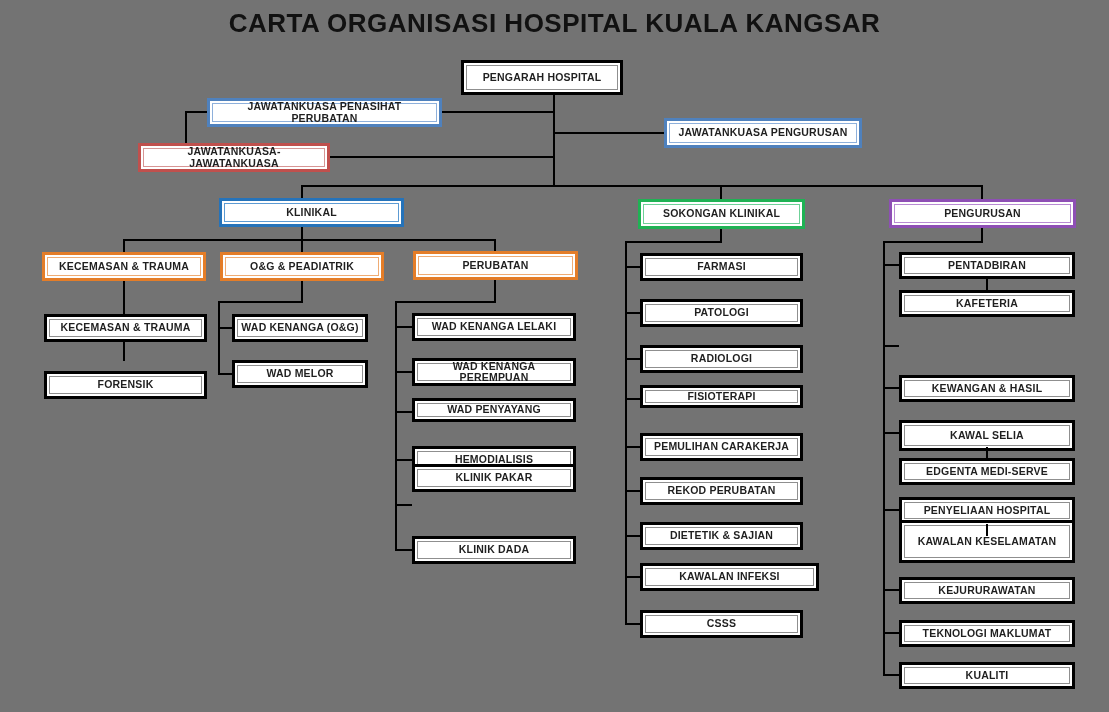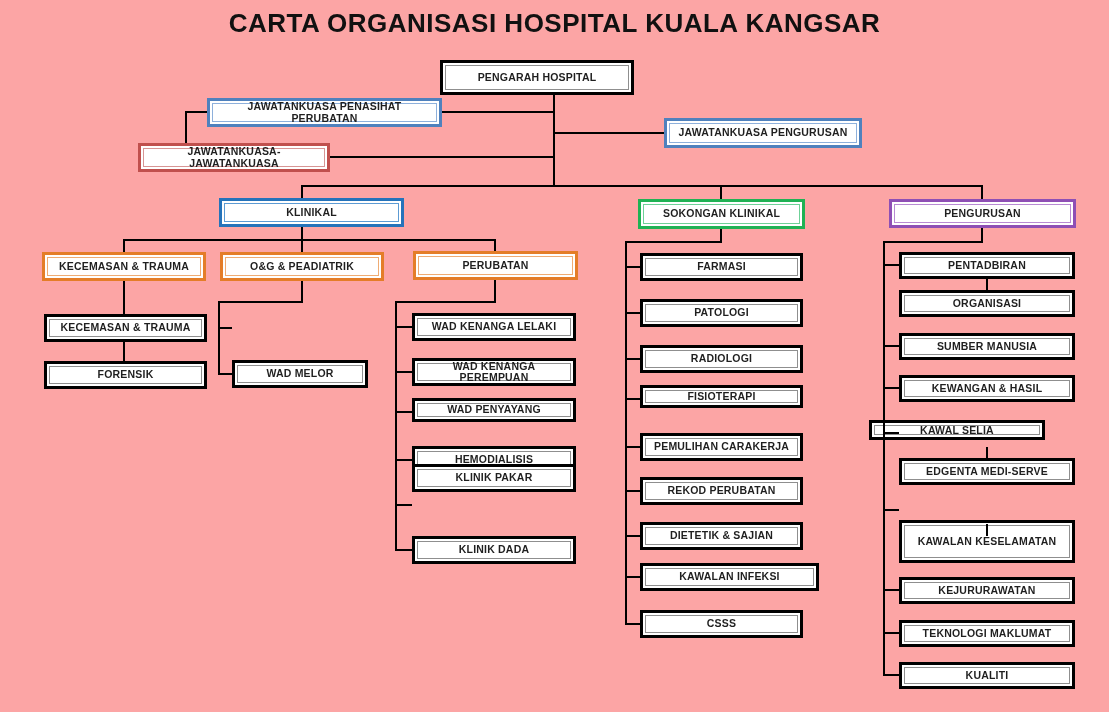--- a/index.html
+++ b/index.html
@@ -1,16 +1,16 @@
 <!DOCTYPE html>
 <html><head>
 <meta charset="utf-8">
 <style>
   html,body{margin:0;padding:0;background:#ffffff;}
-  #canvas{position:relative;width:1109px;height:712px;background:#fca5a5;overflow:hidden;
+  #canvas{position:relative;width:1109px;height:712px;background:#737373;overflow:hidden;
           font-family:"Liberation Sans",sans-serif;}
   #chart-title{position:absolute;top:8px;left:0;width:100%;text-align:center;
                font-weight:bold;font-size:26px;color:#111111;letter-spacing:0.5px;}
   .node{position:absolute;box-sizing:border-box;background:#ffffff;border:3px solid #000000;padding:2px;}
   .node .in{box-sizing:border-box;width:100%;height:100%;border:1px solid #8f8f8f;
             display:flex;align-items:center;justify-content:center;text-align:center;
             font-weight:bold;font-size:10.5px;line-height:1.05;color:#1f1f1f;letter-spacing:.2px;}
   .c-blue{border-color:#4F81BD}   .c-blue .in{border-color:#8EB0DB}
   .c-blue2{border-color:#2573BA}  .c-blue2 .in{border-color:#5D9BD3}
   .c-red{border-color:#C0504D}    .c-red .in{border-color:#D79594}
@@ -21,21 +21,21 @@
   .hl{height:1.5px}
   .vl{width:1.5px}
 </style>
 </head>
 <body>
 
 <div id="canvas">
 
   <div id="chart-title">CARTA ORGANISASI HOSPITAL KUALA KANGSAR</div>
 
-  <div class="node" style="left:440px;top:60px;width:194px;height:35px">
+  <div class="node" style="left:461px;top:60px;width:162px;height:35px">
       <div class="in">PENGARAH HOSPITAL</div>
     </div>
   <div class="node c-blue" style="left:207px;top:98px;width:235px;height:29px">
       <div class="in">JAWATANKUASA PENASIHAT PERUBATAN</div>
     </div>
   <div class="node c-red" style="left:138px;top:143px;width:192px;height:29px">
       <div class="in">JAWATANKUASA- JAWATANKUASA</div>
     </div>
   <div class="node c-blue" style="left:664px;top:118px;width:198px;height:30px">
       <div class="in">JAWATANKUASA PENGURUSAN</div>
@@ -57,24 +57,27 @@
   <div class="node c-orange" style="left:220px;top:252px;width:164px;height:29px">
       <div class="in">O&amp;G &amp; PEADIATRIK</div>
     </div>
   <div class="node c-orange" style="left:413px;top:251px;width:165px;height:29px">
       <div class="in">PERUBATAN</div>
     </div>
 
   <div class="node" style="left:44px;top:314px;width:163px;height:28px">
       <div class="in">KECEMASAN &amp; TRAUMA</div>
     </div>
-  <div class="node" style="left:44px;top:361px;width:163px;height:28px">
+  <div class="node" style="left:44px;top:371px;width:163px;height:28px">
       <div class="in">FORENSIK</div>
     </div>
 
+  <div class="node" style="left:232px;top:314px;width:136px;height:28px">
+      <div class="in">WAD KENANGA (O&amp;G)</div>
+    </div>
   <div class="node" style="left:232px;top:360px;width:136px;height:28px">
       <div class="in">WAD MELOR</div>
     </div>
 
   <div class="node" style="left:412px;top:313px;width:164px;height:28px">
       <div class="in">WAD KENANGA LELAKI</div>
     </div>
   <div class="node" style="left:412px;top:358px;width:164px;height:28px">
       <div class="in">WAD KENANGA PEREMPUAN</div>
     </div>
@@ -116,33 +119,33 @@
       <div class="in">KAWALAN INFEKSI</div>
     </div>
   <div class="node" style="left:640px;top:610px;width:163px;height:28px">
       <div class="in">CSSS</div>
     </div>
 
   <div class="node" style="left:899px;top:252px;width:176px;height:27px">
       <div class="in">PENTADBIRAN</div>
     </div>
   <div class="node" style="left:899px;top:290px;width:176px;height:27px">
-      <div class="in">ORGANISASI</div>
-    </div>
-  <div class="node" style="left:899px;top:333px;width:176px;height:27px">
-      <div class="in">SUMBER MANUSIA</div>
+      <div class="in">KAFETERIA</div>
     </div>
   <div class="node" style="left:899px;top:375px;width:176px;height:27px">
       <div class="in">KEWANGAN &amp; HASIL</div>
     </div>
-  <div class="node" style="left:869px;top:420px;width:176px;height:20px">
+  <div class="node" style="left:899px;top:420px;width:176px;height:31px">
       <div class="in">KAWAL SELIA</div>
     </div>
   <div class="node" style="left:899px;top:458px;width:176px;height:27px">
       <div class="in">EDGENTA MEDI-SERVE</div>
+    </div>
+  <div class="node" style="left:899px;top:497px;width:176px;height:27px">
+      <div class="in">PENYELIAAN HOSPITAL</div>
     </div>
   <div class="node" style="left:899px;top:520px;width:176px;height:43px">
       <div class="in">KAWALAN KESELAMATAN</div>
     </div>
   <div class="node" style="left:899px;top:577px;width:176px;height:27px">
       <div class="in">KEJURURAWATAN</div>
     </div>
   <div class="node" style="left:899px;top:620px;width:176px;height:27px">
       <div class="in">TEKNOLOGI MAKLUMAT</div>
     </div>

